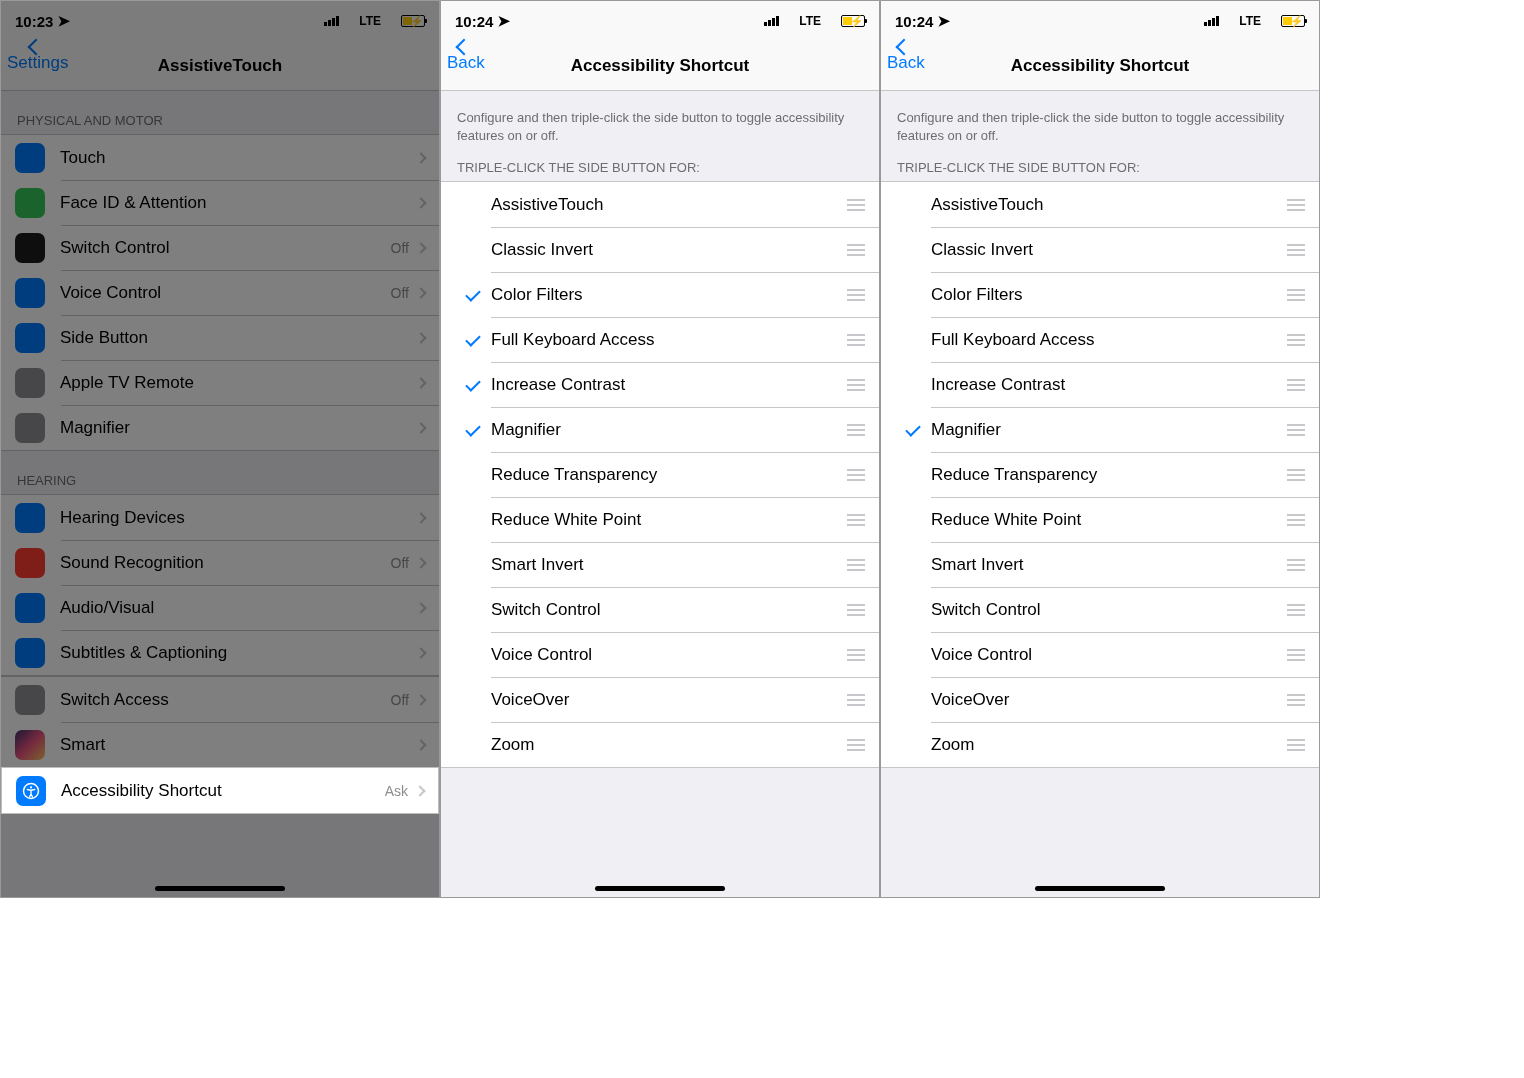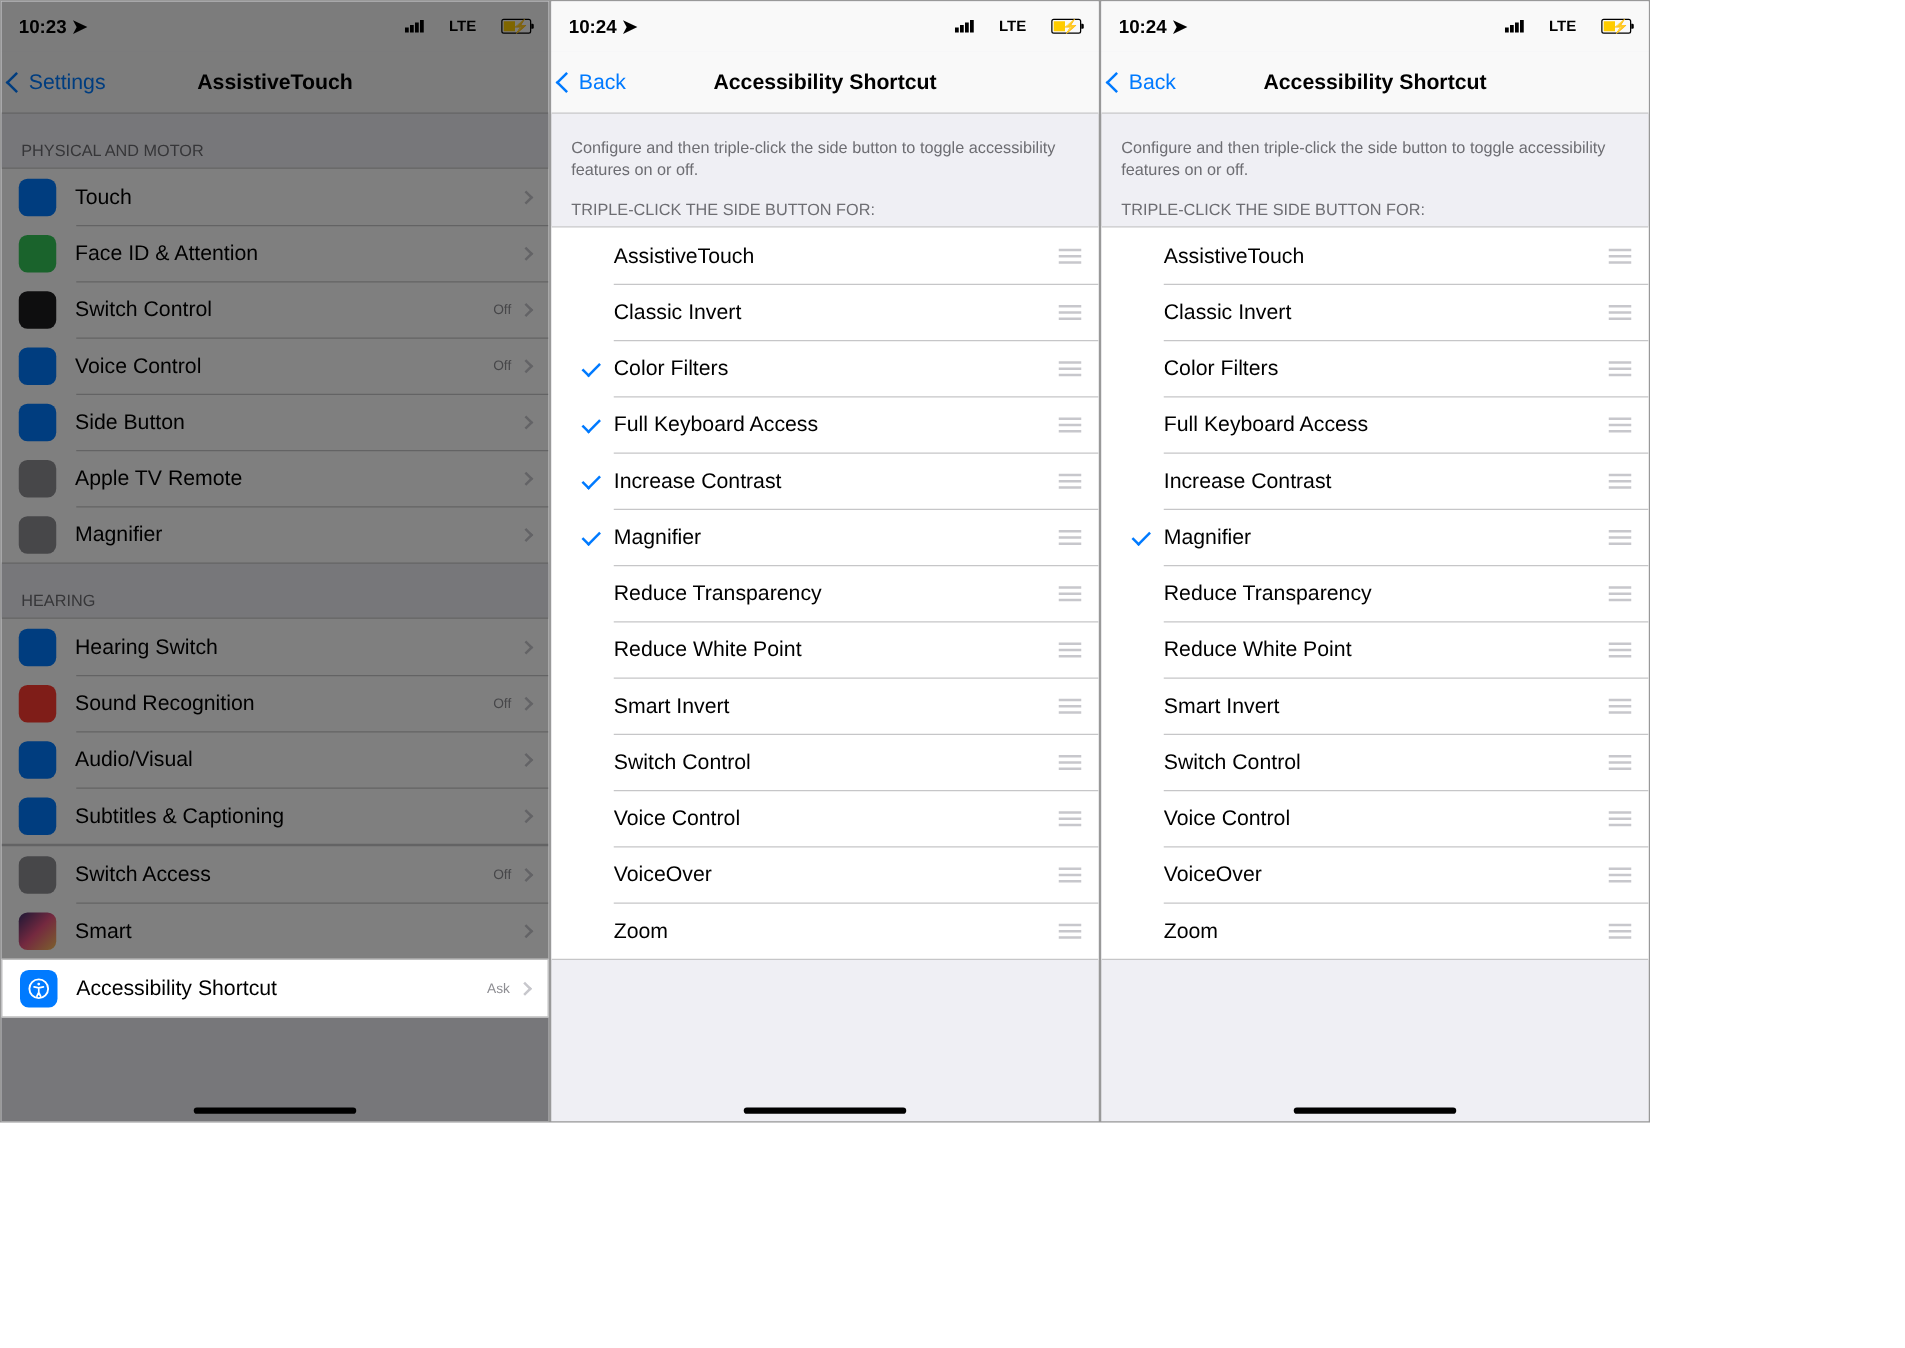--- a/index.html
+++ b/index.html
@@ -64,21 +64,21 @@
     align-items: center;
     justify-content: center;
     position: relative;
     border-bottom: 1px solid #c6c6c8;
     background: #f9f9f9;
   }
   .nav-title { font-size: 17px; font-weight: 600; }
   .nav-back {
     position: absolute; left: 6px; top: 0; bottom: 0;
     display: flex; align-items: center;
-    color: #007aff; font-size: 17px;
+    color: #007aff; font-size: 17px; flex-direction: column;
   }
   .chev-left {
     width: 12px; height: 12px;
     border-left: 2.5px solid #007aff;
     border-bottom: 2.5px solid #007aff;
     transform: rotate(45deg);
     margin-right: 4px;
   }
   .content { flex: 1; overflow: auto; }
   .section-header {
@@ -106,21 +106,21 @@
     height:1px; background:#c6c6c8;
   }
   .row.noicon + .row.noicon::before { left: 50px; }
   .app-icon {
     width: 30px; height: 30px; border-radius: 7px;
     margin-right: 15px; flex-shrink:0;
     display:flex;align-items:center;justify-content:center;
     color:#fff; font-size:16px;
   }
   .row-label { flex: 1; font-size: 17px; color:#000; }
-  .row-detail { font-size: 11px; color: #8e8e93; margin-right: 8px; }
+  .row-detail { font-size: 14px; color: #8e8e93; margin-right: 8px; }
   .chev-right {
     width: 8px; height: 8px;
     border-top: 2px solid #c7c7cc;
     border-right: 2px solid #c7c7cc;
     transform: rotate(45deg);
   }
   .check-col {
     width: 36px; display:flex; justify-content:center; flex-shrink:0;
   }
   .checkmark {
@@ -223,21 +223,21 @@
           <div class="app-icon bg-gray"></div>
           <span class="row-label">Magnifier</span>
           <span class="chev-right"></span>
         </div>
       </div>
 
     <div class="section-header">HEARING</div>
     <div class="list" id="s1-hear">
         <div class="row">
           <div class="app-icon bg-blue"></div>
-          <span class="row-label">Hearing Switch</span>
+          <span class="row-label">Hearing Devices</span>
           <span class="chev-right"></span>
         </div>
         <div class="row">
           <div class="app-icon bg-red"></div>
           <span class="row-label">Sound Recognition</span>
           <span class="row-detail">Off</span>
           <span class="chev-right"></span>
         </div>
         <div class="row">
           <div class="app-icon bg-blue"></div>

